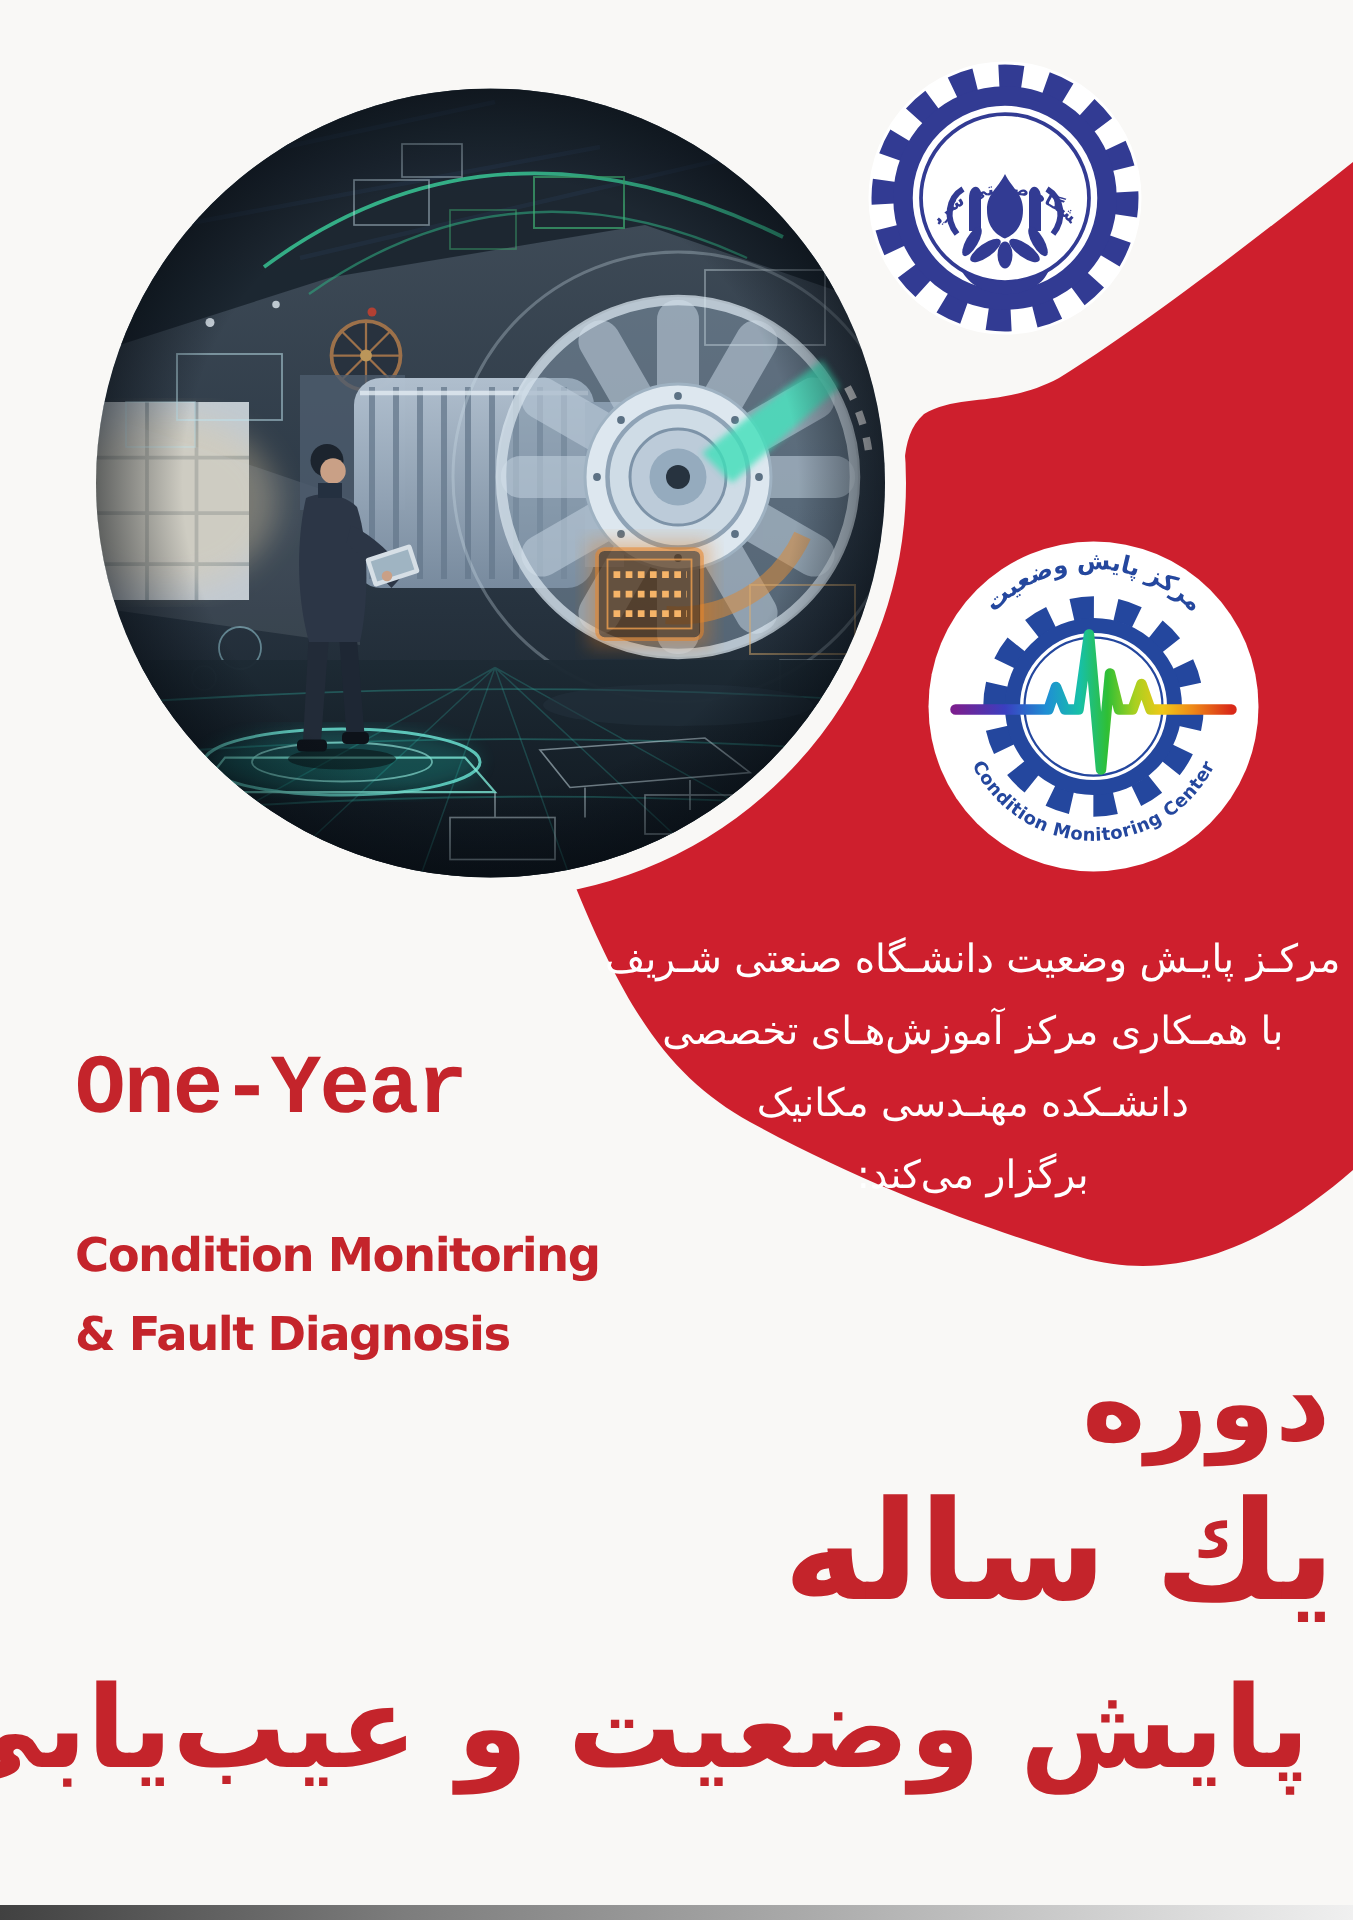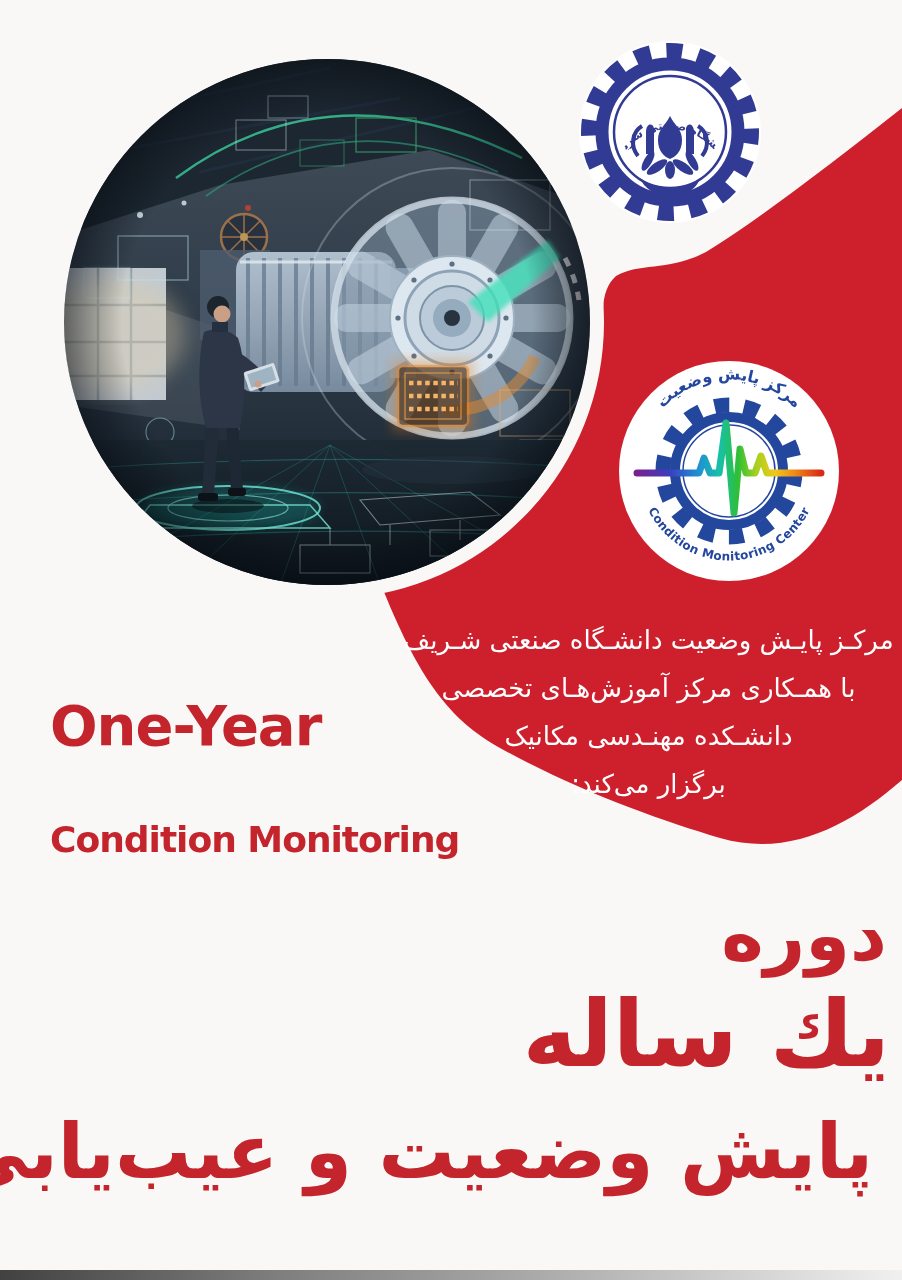--- a/index.html
+++ b/index.html
@@ -13,21 +13,21 @@
   .txt{position:absolute;white-space:nowrap;}
   
   .announce{
     position:absolute;left:396px;top:616px;width:505px;
     text-align:center;direction:rtl;color:#ffffff;
     font-weight:normal;font-size:26px;line-height:48px;
   }
   
   .en-line{color:#c4242b;font-weight:bold;left:50px;letter-spacing:-1px;}
   .en-big{font-size:56px;line-height:1;}
-  .en-mid{font-size:36px;line-height:1;}
+  .en-mid{font-size:31px;line-height:1;}
   
   .fa-title{color:#c4242b;font-weight:bold;direction:rtl;line-height:1.15;}
   .fa-t1{font-size:72px;top:894px;right:15px;}
   .fa-t2{font-size:92px;top:982px;right:12px;}
   .fa-t3{font-size:76px;top:1108px;right:29px;}
   .bottom-bar{
     position:absolute;left:0;bottom:0;width:100%;height:10px;
     background:linear-gradient(to right,#414141,#7d7d7d 30%,#ababab 60%,#d6d6d6 85%,#f0f0f0);
   }
   svg text{font-family:"DejaVu Sans",sans-serif;}
@@ -257,21 +257,22 @@
     </g>
   </svg>
 
   <div class="announce">
     <div>مرکـز پایـش وضعیت دانشـگاه صنعتی شـریف</div>
     <div>با همـکاری مرکز آموزش‌هـای تخصصی</div>
     <div>دانشـکده مهنـدسی مکانیک</div>
     <div>برگزار می‌کند:</div>
   </div>
 
-  <div class="txt en-line en-big" style="top:698px;">One-Year</div>
+  <div class="txt en-line en-big" style="top:698px;font-family:Liberation Mono, monospace;">One-Year</div>
   <div class="txt en-line en-mid" style="top:822px;">Condition Monitoring</div>
+  <div class="txt en-line en-mid" style="top:875px;">&amp; Fault Diagnosis</div>
 
   <div class="txt fa-title fa-t1">دوره</div>
   <div class="txt fa-title fa-t2">يك ساله</div>
   <div class="txt fa-title fa-t3">پایش وضعیت و عیب‌یابی</div>
 
   <div class="bottom-bar"></div>
 </div>
 
 </body></html>

